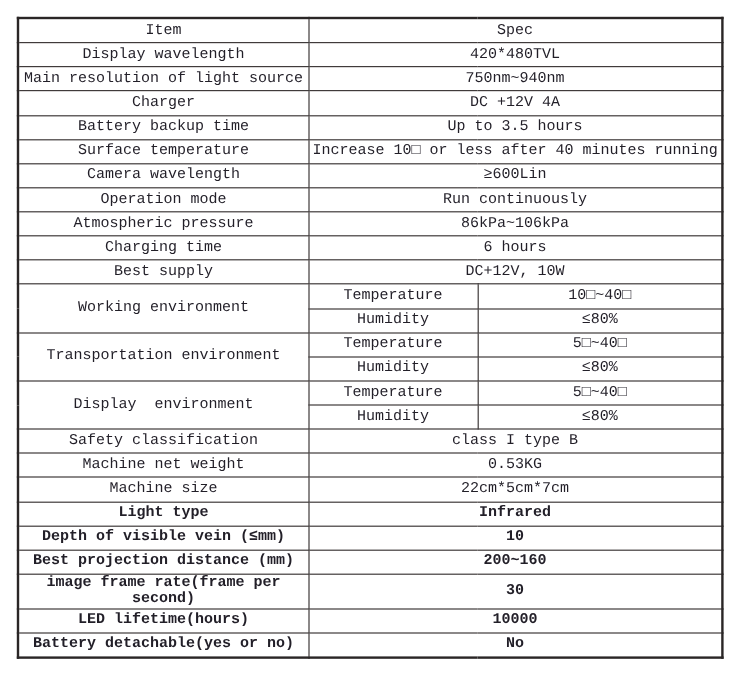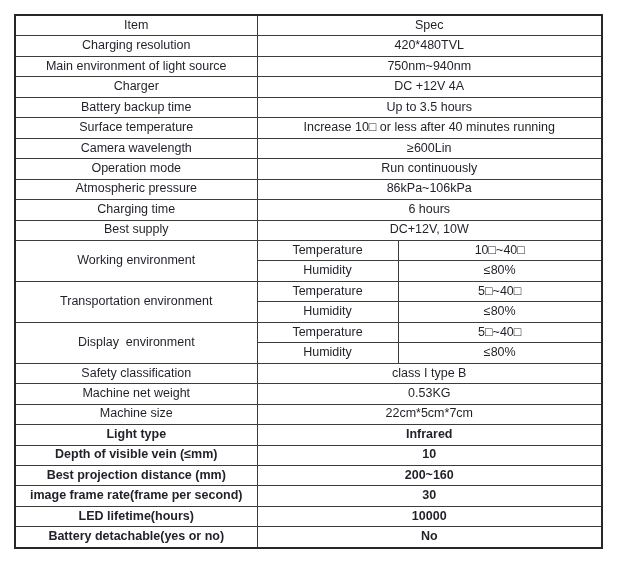--- a/index.html
+++ b/index.html
@@ -5,21 +5,21 @@
   html, body {
     margin: 0;
     padding: 0;
     background: #ffffff;
   }
   .page {
     position: relative;
     width: 620px;
     height: 571px;
     background: #ffffff;
-    font-family: Liberation Sans, sans-serif;
+    font-family: Liberation Mono, monospace;
     color: #221f28;
   }
   table.spec-table {
     position: absolute;
     left: 14px;
     top: 14px;
     width: 587px;
     height: 535px;
     border-collapse: collapse;
     table-layout: fixed;
@@ -51,25 +51,25 @@
       <col style="width:141px">
       <col style="width:204px">
     </colgroup>
     <tbody>
       <tr>
         <td>Item</td>
         <td colspan="2">Spec</td>
       </tr>
 
       <tr>
-        <td>Charging resolution</td>
+        <td>Display wavelength</td>
         <td colspan="2">420*480TVL</td>
       </tr>
       <tr>
-        <td>Main environment of light source</td>
+        <td>Main resolution of light source</td>
         <td colspan="2">750nm~940nm</td>
       </tr>
       <tr>
         <td>Charger</td>
         <td colspan="2">DC +12V 4A</td>
       </tr>
       <tr>
         <td>Battery backup time</td>
         <td colspan="2">Up to 3.5 hours</td>
       </tr>

